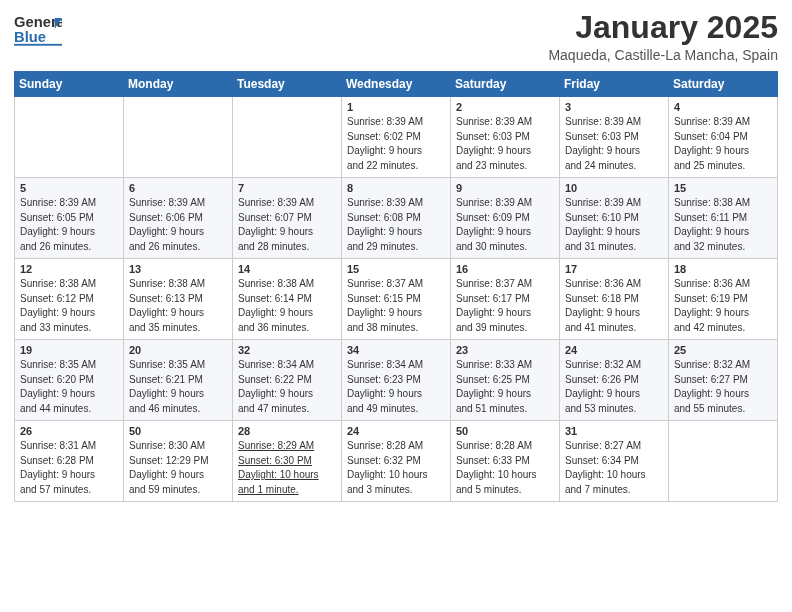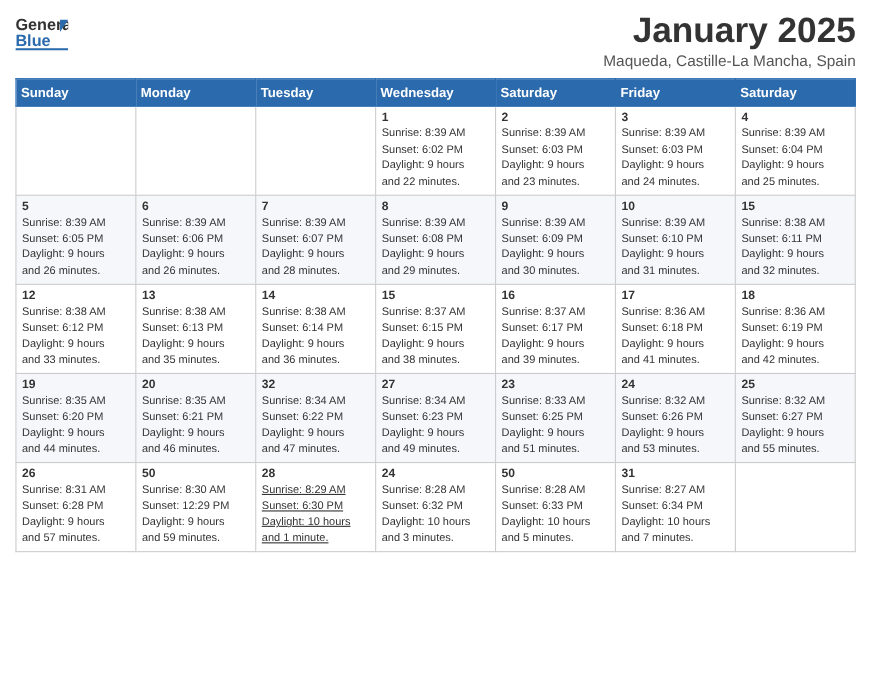--- a/index.html
+++ b/index.html
@@ -276,21 +276,21 @@
 and 46 minutes.</div>
           </td>
           <td>
             <div class="day-number">32</div>
             <div class="day-info" style="white-space: pre-line;">Sunrise: 8:34 AM
 Sunset: 6:22 PM
 Daylight: 9 hours
 and 47 minutes.</div>
           </td>
           <td>
-            <div class="day-number">27</div>
+            <div class="day-number">34</div>
             <div class="day-info" style="white-space: pre-line;">Sunrise: 8:34 AM
 Sunset: 6:23 PM
 Daylight: 9 hours
 and 49 minutes.</div>
           </td>
           <td>
             <div class="day-number">23</div>
             <div class="day-info" style="white-space: pre-line;">Sunrise: 8:33 AM
 Sunset: 6:25 PM
 Daylight: 9 hours

